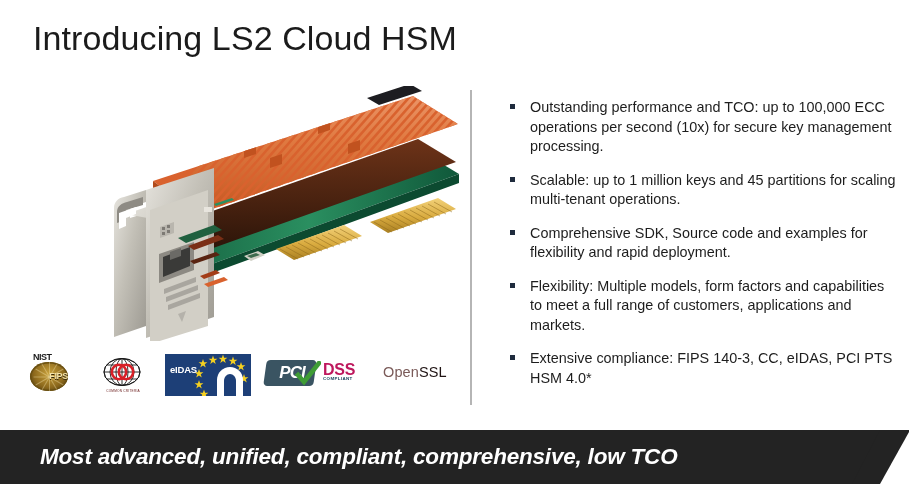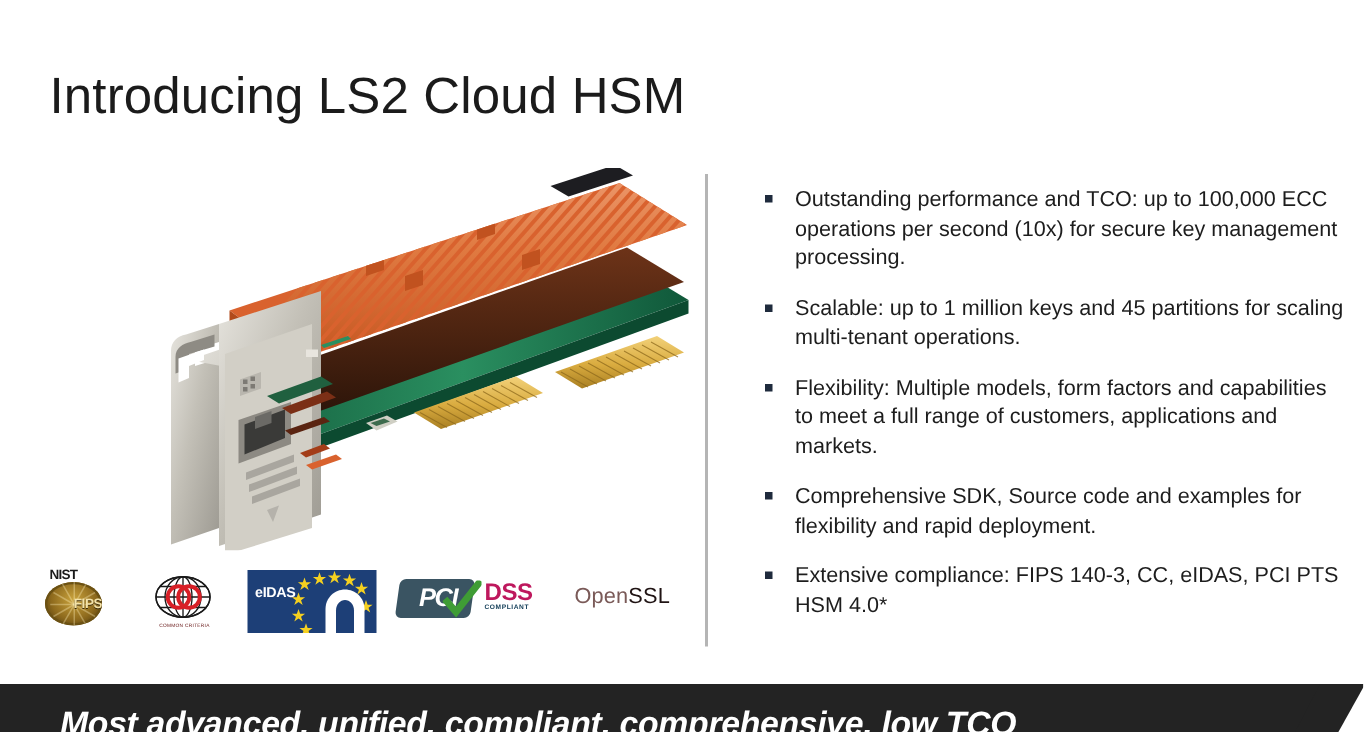--- a/index.html
+++ b/index.html
@@ -1,20 +1,20 @@
 <!DOCTYPE html>
 <html><head>
 <meta charset="utf-8">
 <style>
   html,body{margin:0;padding:0;}
   body{
     width:909px;height:488px;background:#ffffff;overflow:hidden;
     font-family:"Liberation Sans", sans-serif;position:relative;
   }
-  .slide{position:absolute;inset:0;background:#fff;margin-top:26px;}
+  .slide{position:absolute;inset:0;background:#fff;}
 
   
   .title{
     position:absolute;left:33px;top:16px;
     font-size:34px;line-height:44px;color:#1b1b1b;
     font-weight:400;letter-spacing:0.1px;white-space:nowrap;
   }
 
   
   .divider{
@@ -320,26 +320,26 @@
       <b>Outstanding performance and TCO:</b><span> up to 100,000 ECC operations per second (10x) for secure key management processing.</span>
     </div>
 
     <div class="bullet">
       <span class="sq"></span>
       <b>Scalable:</b><span> up to 1 million keys and 45 partitions for scaling multi-tenant operations.</span>
     </div>
 
     <div class="bullet">
       <span class="sq"></span>
-      <b>Flexibility: Multiple models, form factors and capabilities</b><span> to meet a full range of customers, applications and markets.</span>
+      <b>Comprehensive SDK</b><span>, Source code and examples for flexibility and rapid deployment.</span>
     </div>
 
     <div class="bullet">
       <span class="sq"></span>
-      <b>Comprehensive SDK</b><span>, Source code and examples for flexibility and rapid deployment.</span>
+      <b>Flexibility: Multiple models, form factors and capabilities</b><span> to meet a full range of customers, applications and markets.</span>
     </div>
 
     <div class="bullet">
       <span class="sq"></span>
       <b>Extensive compliance:</b><span> FIPS 140-3, CC, eIDAS, PCI PTS HSM 4.0*</span>
     </div>
 
   </div>
 
   <div class="logos">

